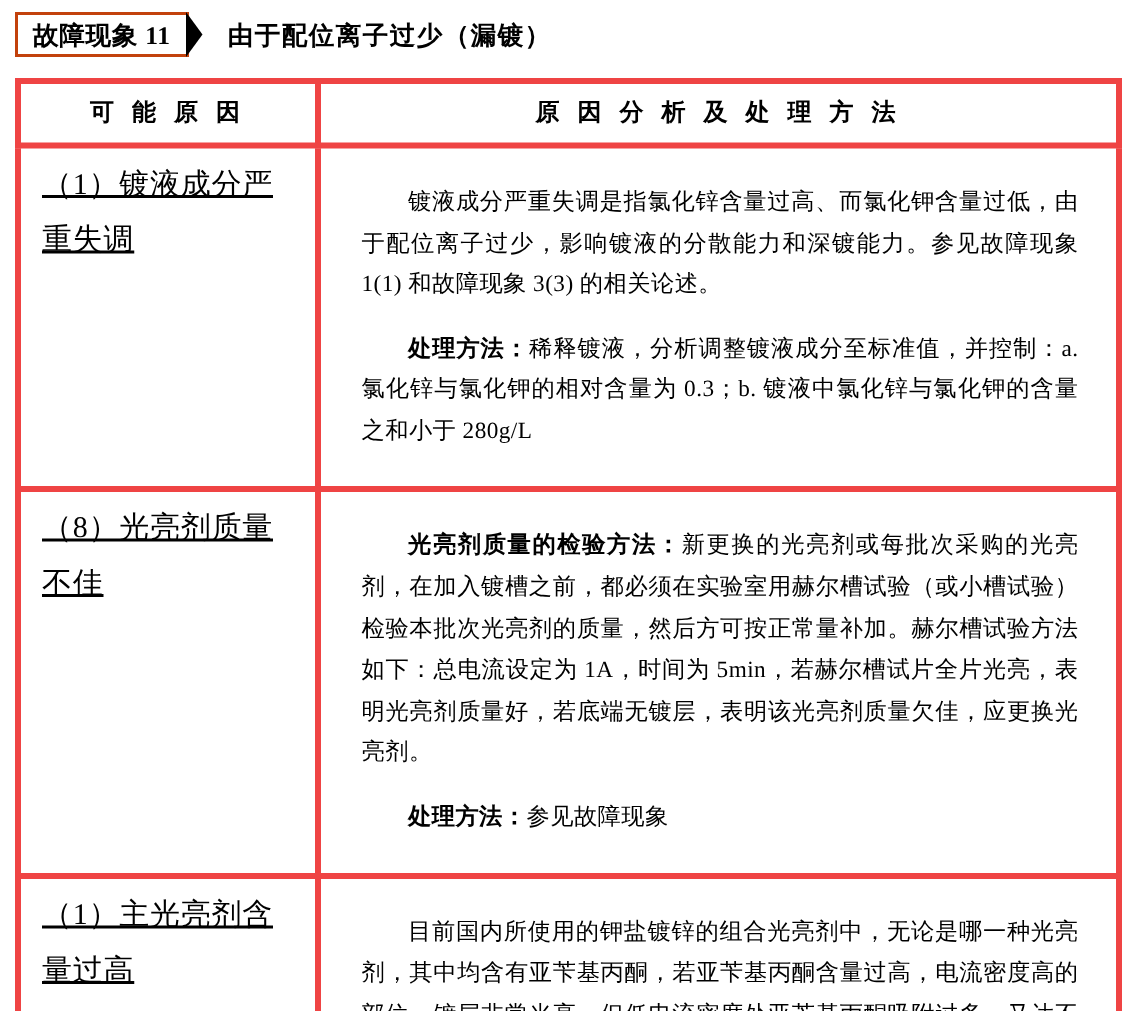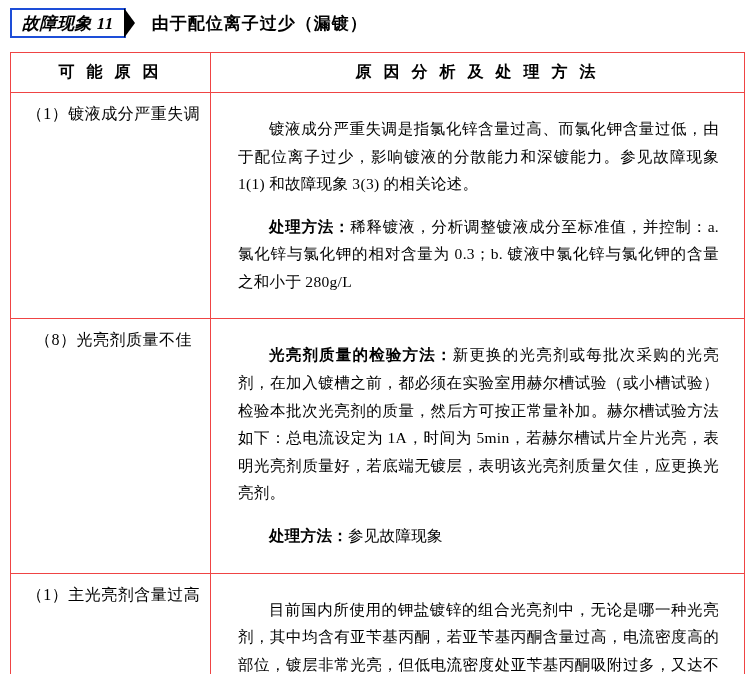--- a/index.html
+++ b/index.html
@@ -23,30 +23,29 @@
   }
 
   
   .header {
     display: flex;
     align-items: stretch;
     height: 30px;
     margin-bottom: 14px;
   }
   .header-tag {
-    border: 2px solid #1d4ed8;
+    border: 2px solid #c2410c;
     padding: 3px 10px 3px 10px;
     font-weight: bold;
     font-size: 17px;
     letter-spacing: 0.5px;
     display: flex;
     align-items: center;
     position: relative;
     background: #fff;
-    font-style: italic;
   }
   .header-tag::after {
     content: "";
     position: absolute;
     right: -11px;
     top: -2px;
     bottom: -2px;
     width: 0;
     height: 0;
     border-top: 15px solid transparent;
@@ -63,41 +62,42 @@
   }
 
   
   table.fault-table {
     border-collapse: collapse;
     width: 734px;
     table-layout: fixed;
   }
   table.fault-table th,
   table.fault-table td {
-    border: 1px solid #ef4444;
+    border: 4px solid #ef4444;
     vertical-align: top;
   }
   table.fault-table thead th {
     text-align: center;
     font-weight: bold;
     font-size: 16px;
     padding: 9px 0 9px 0;
     letter-spacing: 4px;
     vertical-align: middle;
   }
   col.col-cause { width: 200px; }
   col.col-analysis { width: 534px; }
 
   td.cause-cell {
-    text-align: center;
-    font-size: 16px;
+    text-align: left;
+    font-size: 20px;
     vertical-align: middle;
     padding: 6px 8px 6px 14px;
     line-height: 1.85;
     letter-spacing: 0.5px;
+    text-decoration: underline;
   }
   td.analysis-cell {
     font-size: 15.5px;
     line-height: 1.78;
     padding: 7px 10px 8px 12px;
     text-align: justify;
     text-justify: inter-ideograph;
     letter-spacing: 0.3px;
   }
   .para {

